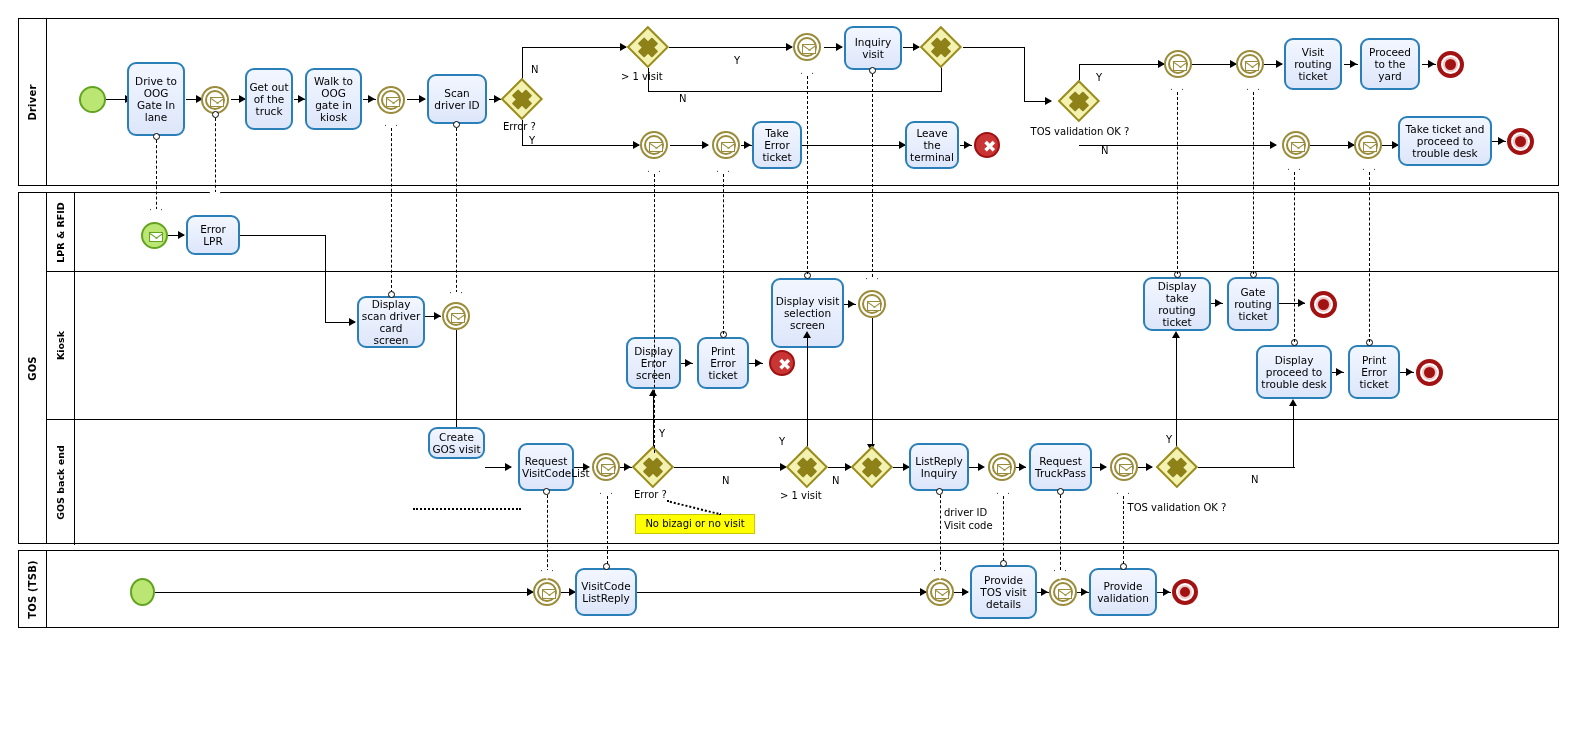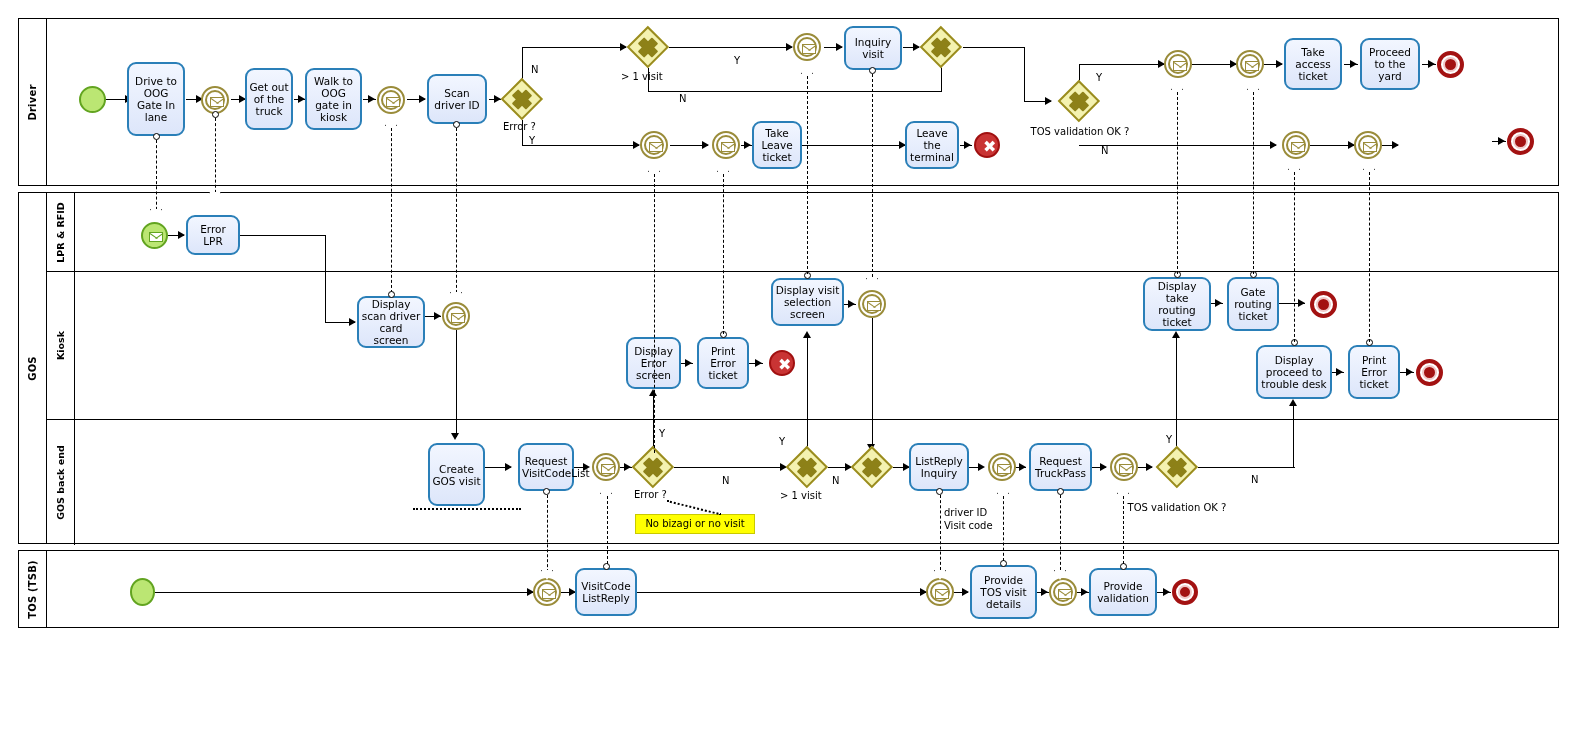--- a/index.html
+++ b/index.html
@@ -288,21 +288,21 @@
     <div class="envline" style="left:20.5px;top:9.5px;width:8.5px;transform:rotate(145deg);"></div>
   </div>
   <div class="ev ev-msg-int" style="left:1236px;top:50px;width:28px;height:28px;">
     <div class="ring"></div>
     <div class="env" style="left:7px;top:9px;width:14px;height:10px;"></div>
     <div class="envline" style="left:7.5px;top:9.5px;width:8.5px;transform:rotate(35deg);"></div>
     <div class="envline" style="left:20.5px;top:9.5px;width:8.5px;transform:rotate(145deg);"></div>
   </div>
 
   <div class="task" style="left:1284px;top:38px;width:58px;height:52px;">
-    <span class="tl">Take access ticket</span>
+    <span class="tl">Visit routing ticket</span>
   </div>
   <div class="task" style="left:1360px;top:38px;width:60px;height:52px;">
     <span class="tl">Proceed to the yard</span>
   </div>
 
   <div class="ev ev-end" style="left:1437px;top:51px;width:27px;height:27px;">
     <div class="inner"></div>
   </div>
 
   <div class="ev ev-msg-int" style="left:640px;top:131px;width:28px;height:28px;">
@@ -312,21 +312,21 @@
     <div class="envline" style="left:20.5px;top:9.5px;width:8.5px;transform:rotate(145deg);"></div>
   </div>
   <div class="ev ev-msg-int" style="left:712px;top:131px;width:28px;height:28px;">
     <div class="ring"></div>
     <div class="env" style="left:7px;top:9px;width:14px;height:10px;"></div>
     <div class="envline" style="left:7.5px;top:9.5px;width:8.5px;transform:rotate(35deg);"></div>
     <div class="envline" style="left:20.5px;top:9.5px;width:8.5px;transform:rotate(145deg);"></div>
   </div>
 
   <div class="task" style="left:752px;top:121px;width:50px;height:48px;">
-    <span class="tl">Take Leave ticket</span>
+    <span class="tl">Take Error ticket</span>
   </div>
   <div class="task" style="left:905px;top:121px;width:54px;height:48px;">
     <span class="tl">Leave the terminal</span>
   </div>
   <div class="ev ev-end-term" style="left:974px;top:132px;width:26px;height:26px;">
     <div class="xmark" style="left:7px;top:2px;font-size:16px;line-height:22px;">✖</div>
   </div>
 
   <div class="ev ev-msg-int" style="left:1282px;top:131px;width:28px;height:28px;">
     <div class="ring"></div>
@@ -334,20 +334,23 @@
     <div class="envline" style="left:7.5px;top:9.5px;width:8.5px;transform:rotate(35deg);"></div>
     <div class="envline" style="left:20.5px;top:9.5px;width:8.5px;transform:rotate(145deg);"></div>
   </div>
   <div class="ev ev-msg-int" style="left:1354px;top:131px;width:28px;height:28px;">
     <div class="ring"></div>
     <div class="env" style="left:7px;top:9px;width:14px;height:10px;"></div>
     <div class="envline" style="left:7.5px;top:9.5px;width:8.5px;transform:rotate(35deg);"></div>
     <div class="envline" style="left:20.5px;top:9.5px;width:8.5px;transform:rotate(145deg);"></div>
   </div>
 
+  <div class="task" style="left:1398px;top:116px;width:94px;height:50px;">
+    <span class="tl">Take ticket and proceed to trouble desk</span>
+  </div>
   <div class="ev ev-end" style="left:1507px;top:128px;width:27px;height:27px;">
     <div class="inner"></div>
   </div>
 
   <div class="ev ev-msg-start" style="left:141px;top:222px;width:27px;height:27px;">
     <div class="env env-g" style="left:6px;top:8px;width:14px;height:10px;"></div>
     <div class="envline g" style="left:6.5px;top:8.5px;width:8.5px;transform:rotate(35deg);"></div>
     <div class="envline g" style="left:19.5px;top:8.5px;width:8.5px;transform:rotate(145deg);"></div>
   </div>
   <div class="sf sfh" style="left:168px;top:235px;width:16px;"></div>
@@ -385,21 +388,21 @@
     <span class="tl">Print Error ticket</span>
   </div>
   <div class="sf sfh" style="left:681px;top:363px;width:12px;"></div>
   <div class="arw r" style="left:685px;top:359px;"></div>
   <div class="sf sfh" style="left:749px;top:363px;width:14px;"></div>
   <div class="arw r" style="left:755px;top:359px;"></div>
   <div class="ev ev-end-term" style="left:769px;top:350px;width:26px;height:26px;">
     <div class="xmark" style="left:7px;top:2px;font-size:16px;line-height:22px;">✖</div>
   </div>
 
-  <div class="task" style="left:771px;top:278px;width:73px;height:48px;">
+  <div class="task" style="left:771px;top:278px;width:73px;height:70px;">
     <span class="tl">Display visit selection screen</span>
   </div>
   <div class="ev ev-msg-int" style="left:858px;top:290px;width:28px;height:28px;">
     <div class="ring"></div>
     <div class="env" style="left:7px;top:9px;width:14px;height:10px;"></div>
     <div class="envline" style="left:7.5px;top:9.5px;width:8.5px;transform:rotate(35deg);"></div>
     <div class="envline" style="left:20.5px;top:9.5px;width:8.5px;transform:rotate(145deg);"></div>
   </div>
   <div class="sf sfh" style="left:844px;top:304px;width:12px;"></div>
   <div class="arw r" style="left:848px;top:300px;"></div>
@@ -445,21 +448,21 @@
 
   <div class="sf sfv" style="left:1176px;top:337px;height:110px;"></div>
   <div class="arw u" style="left:1172px;top:331px;"></div>
   <div class="lbl" style="left:1166px;top:434px;">Y</div>
 
   <div class="sf sfh" style="left:1198px;top:467px;width:97px;"></div>
   <div class="sf sfv" style="left:1293px;top:405px;height:63px;"></div>
   <div class="arw u" style="left:1289px;top:399px;"></div>
   <div class="lbl" style="left:1251px;top:474px;">N</div>
 
-  <div class="task" style="left:428px;top:443px;width:57px;height:63px;">
+  <div class="task" style="left:428px;top:427px;width:57px;height:32px;">
     <span class="tl">Create GOS visit</span>
   </div>
   <div class="task" style="left:518px;top:443px;width:56px;height:48px;">
     <span class="tl">Request VisitCodeList</span>
   </div>
   <div class="sf sfh" style="left:485px;top:467px;width:26px;"></div>
   <div class="arw r" style="left:505px;top:463px;"></div>
 
   <div class="ev ev-msg-int" style="left:592px;top:453px;width:28px;height:28px;">
     <div class="ring"></div>

